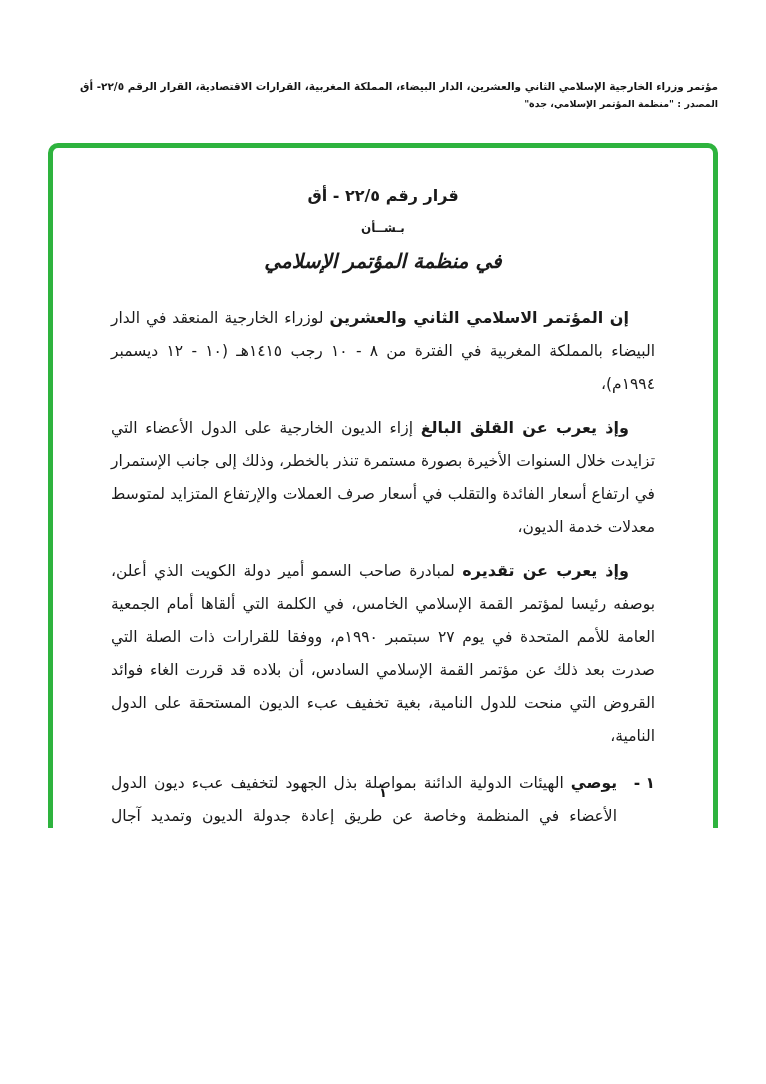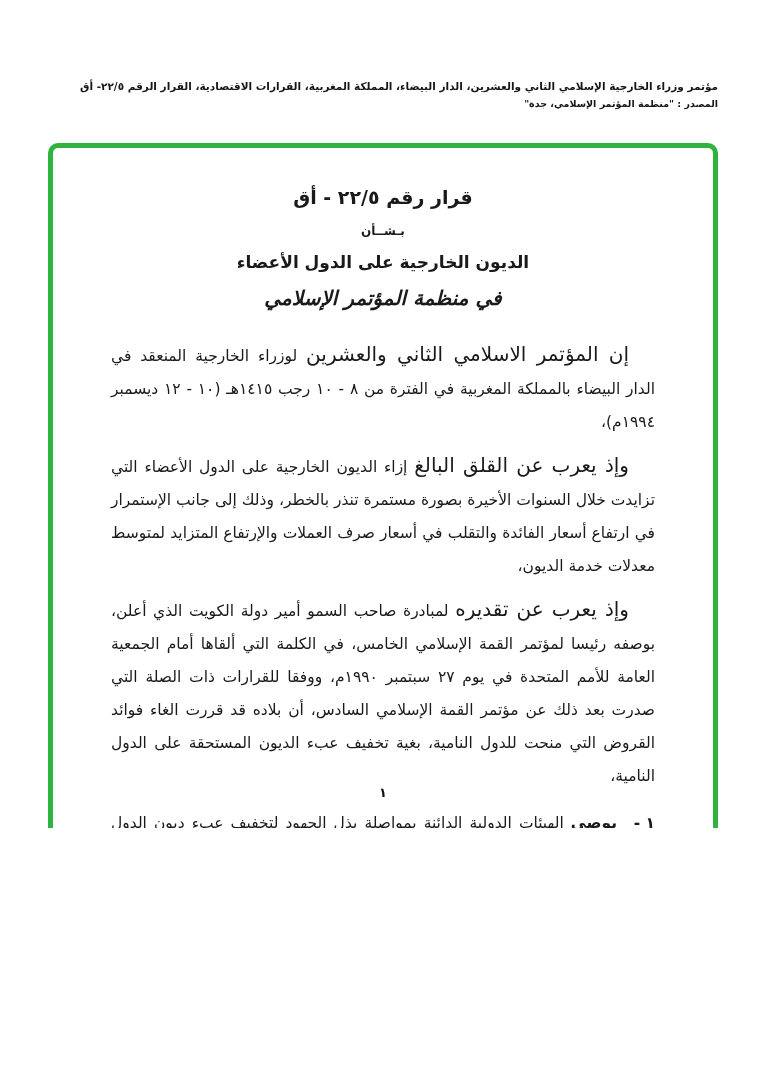--- a/index.html
+++ b/index.html
@@ -45,21 +45,21 @@
     box-sizing: border-box;
     border: 5px solid #2eb33e;
     border-radius: 10px;
     padding: 38px 58px 20px 58px;
   }
   .titles {
     text-align: center;
     margin-bottom: 28px;
   }
   .titles .t1 {
-    font-size: 19px;
+    font-size: 16px;
     font-weight: bold;
     margin-bottom: 16px;
   }
   .titles .t2 {
     font-size: 12px;
     font-weight: bold;
     letter-spacing: 2px;
     margin-bottom: 14px;
   }
   .titles .t3 {
@@ -73,22 +73,22 @@
     font-style: italic;
   }
   .body-text p.para {
     font-size: 15.5px;
     line-height: 33px;
     text-align: justify;
     text-indent: 26px;
     margin: 0 0 10px 0;
   }
   .body-text .lead {
-    font-weight: normal;
-    font-size: 20px;
+    font-weight: bold;
+    font-size: 16px;
   }
   .list-item {
     display: flex;
     align-items: flex-start;
     font-size: 15.5px;
     line-height: 33px;
     margin-top: 14px;
   }
   .list-item .num {
     flex: 0 0 38px;
@@ -121,21 +121,20 @@
   <div class="doc-header">
     <div class="hline1">مؤتمر وزراء الخارجية الإسلامي الثاني والعشرين، الدار البيضاء، المملكة المغربية، القرارات الاقتصادية، القرار الرقم ٢٢/٥- أق</div>
     <div class="hline2">المصدر : "منظمة المؤتمر الإسلامي، جدة"</div>
   </div>
 
   <div class="frame" style="border-color: rgb(46, 179, 62);">
 
     <div class="titles">
       <div class="t1">قرار رقم ٢٢/٥ - أق</div>
       <div class="t2">بـشــأن</div>
-      <div class="t3">الديون الخارجية على الدول الأعضاء</div>
       <div class="t4">في منظمة المؤتمر الإسلامي</div>
     </div>
 
     <div class="body-text">
 
       <p class="para">
         <span class="lead">إن المؤتمر الاسلامي الثاني والعشرين</span>
         <span>لوزراء الخارجية المنعقد في الدار البيضاء بالمملكة المغربية في الفترة من ٨ - ١٠ رجب ١٤١٥هـ (١٠ - ١٢ ديسمبر ١٩٩٤م)،</span>
       </p>
 

